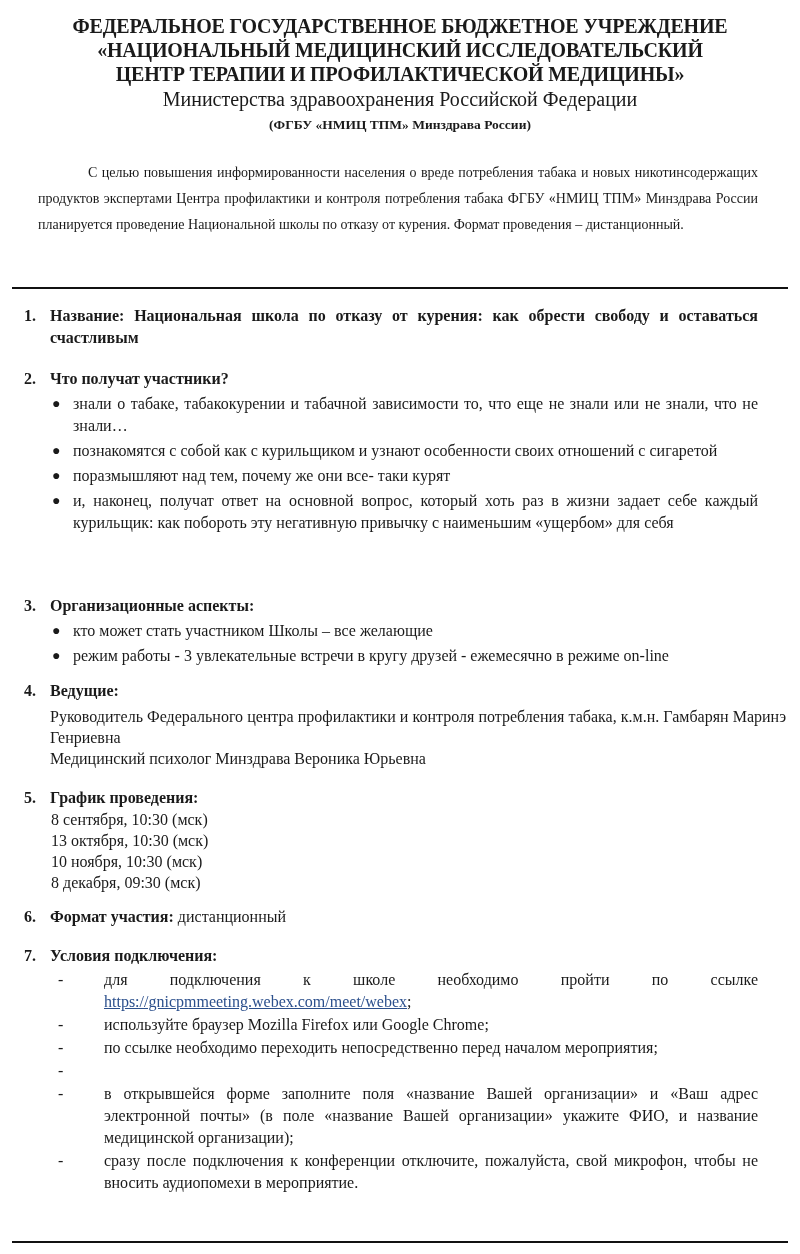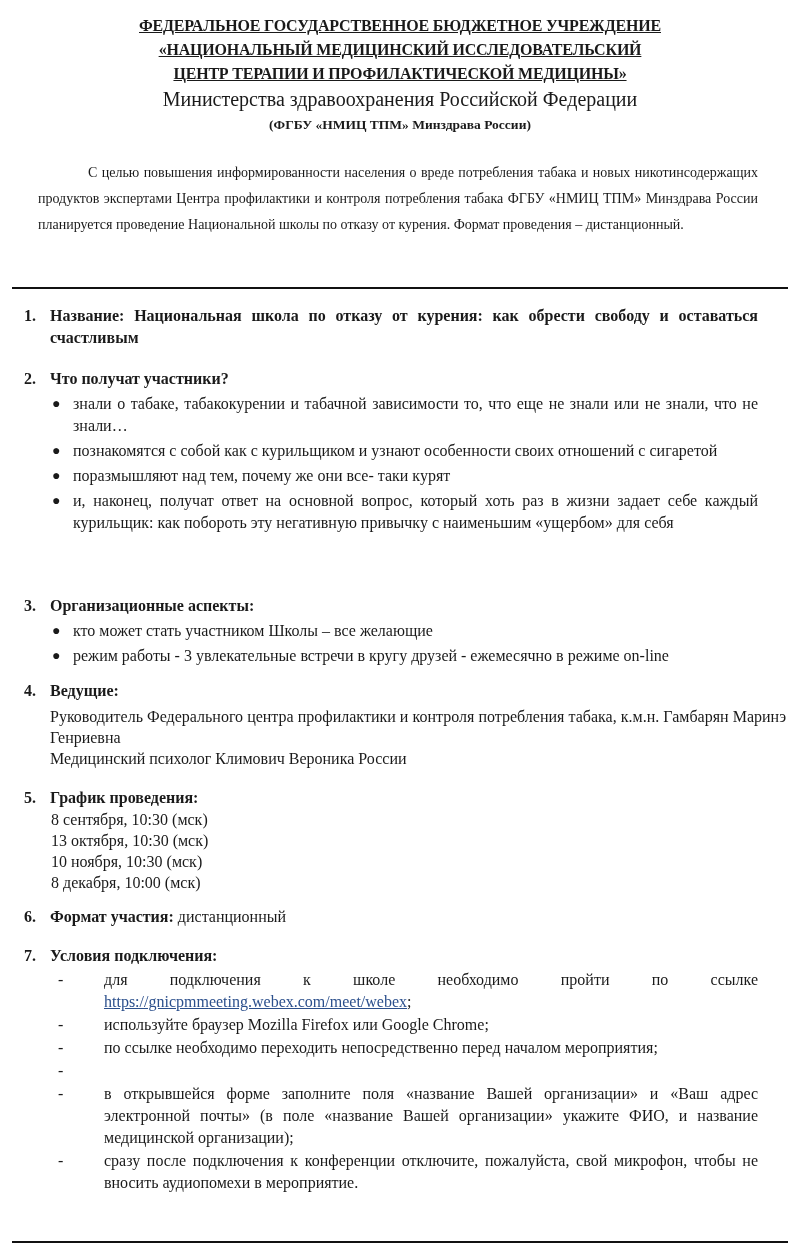--- a/index.html
+++ b/index.html
@@ -17,25 +17,24 @@
     }
     .header {
       position: absolute;
       left: 0;
       top: 14px;
       width: 800px;
       text-align: center;
     }
     .h-line {
       font-weight: bold;
-      font-size: 16px;
+      font-size: 20px;
       line-height: 24px;
       letter-spacing: -0.2px;
       white-space: nowrap;
-      text-decoration: underline;
     }
     .h-ministry {
       font-size: 20px;
       line-height: 24px;
       margin-top: 1px;
     }
     .h-short {
       font-weight: bold;
       font-size: 13.5px;
       line-height: 20px;
@@ -188,34 +187,34 @@
   </ul>
 </div>
 
 <div class="section" style="top:680px; width:762px;">
   <div class="sec-head">
     <span class="sec-num">4.</span>
     <span>Ведущие:</span>
   </div>
   <div class="plain-lines" style="margin-top:4px;">
     <div style="text-align:justify;">Руководитель Федерального центра профилактики и контроля потребления табака, к.м.н. Гамбарян Маринэ Генриевна</div>
-    <div>Медицинский психолог Климович Вероника России</div>
+    <div>Медицинский психолог Минздрава Вероника Юрьевна</div>
   </div>
 </div>
 
 <div class="section" style="top:787px;">
   <div class="sec-head">
     <span class="sec-num">5.</span>
     <span>График проведения:</span>
   </div>
   <div class="plain-lines" style="padding-left:27px;">
     <div>8 сентября, 10:30 (мск)</div>
     <div>13 октября, 10:30 (мск)</div>
     <div>10 ноября, 10:30 (мск)</div>
-    <div>8 декабря, 10:00 (мск)</div>
+    <div>8 декабря, 09:30 (мск)</div>
   </div>
 </div>
 
 <div class="section" style="top:906px;">
   <div class="sec-head">
     <span class="sec-num">6.</span>
     <span>
       <span>Формат участия:</span>
       <span class="normal">дистанционный</span>
     </span>

